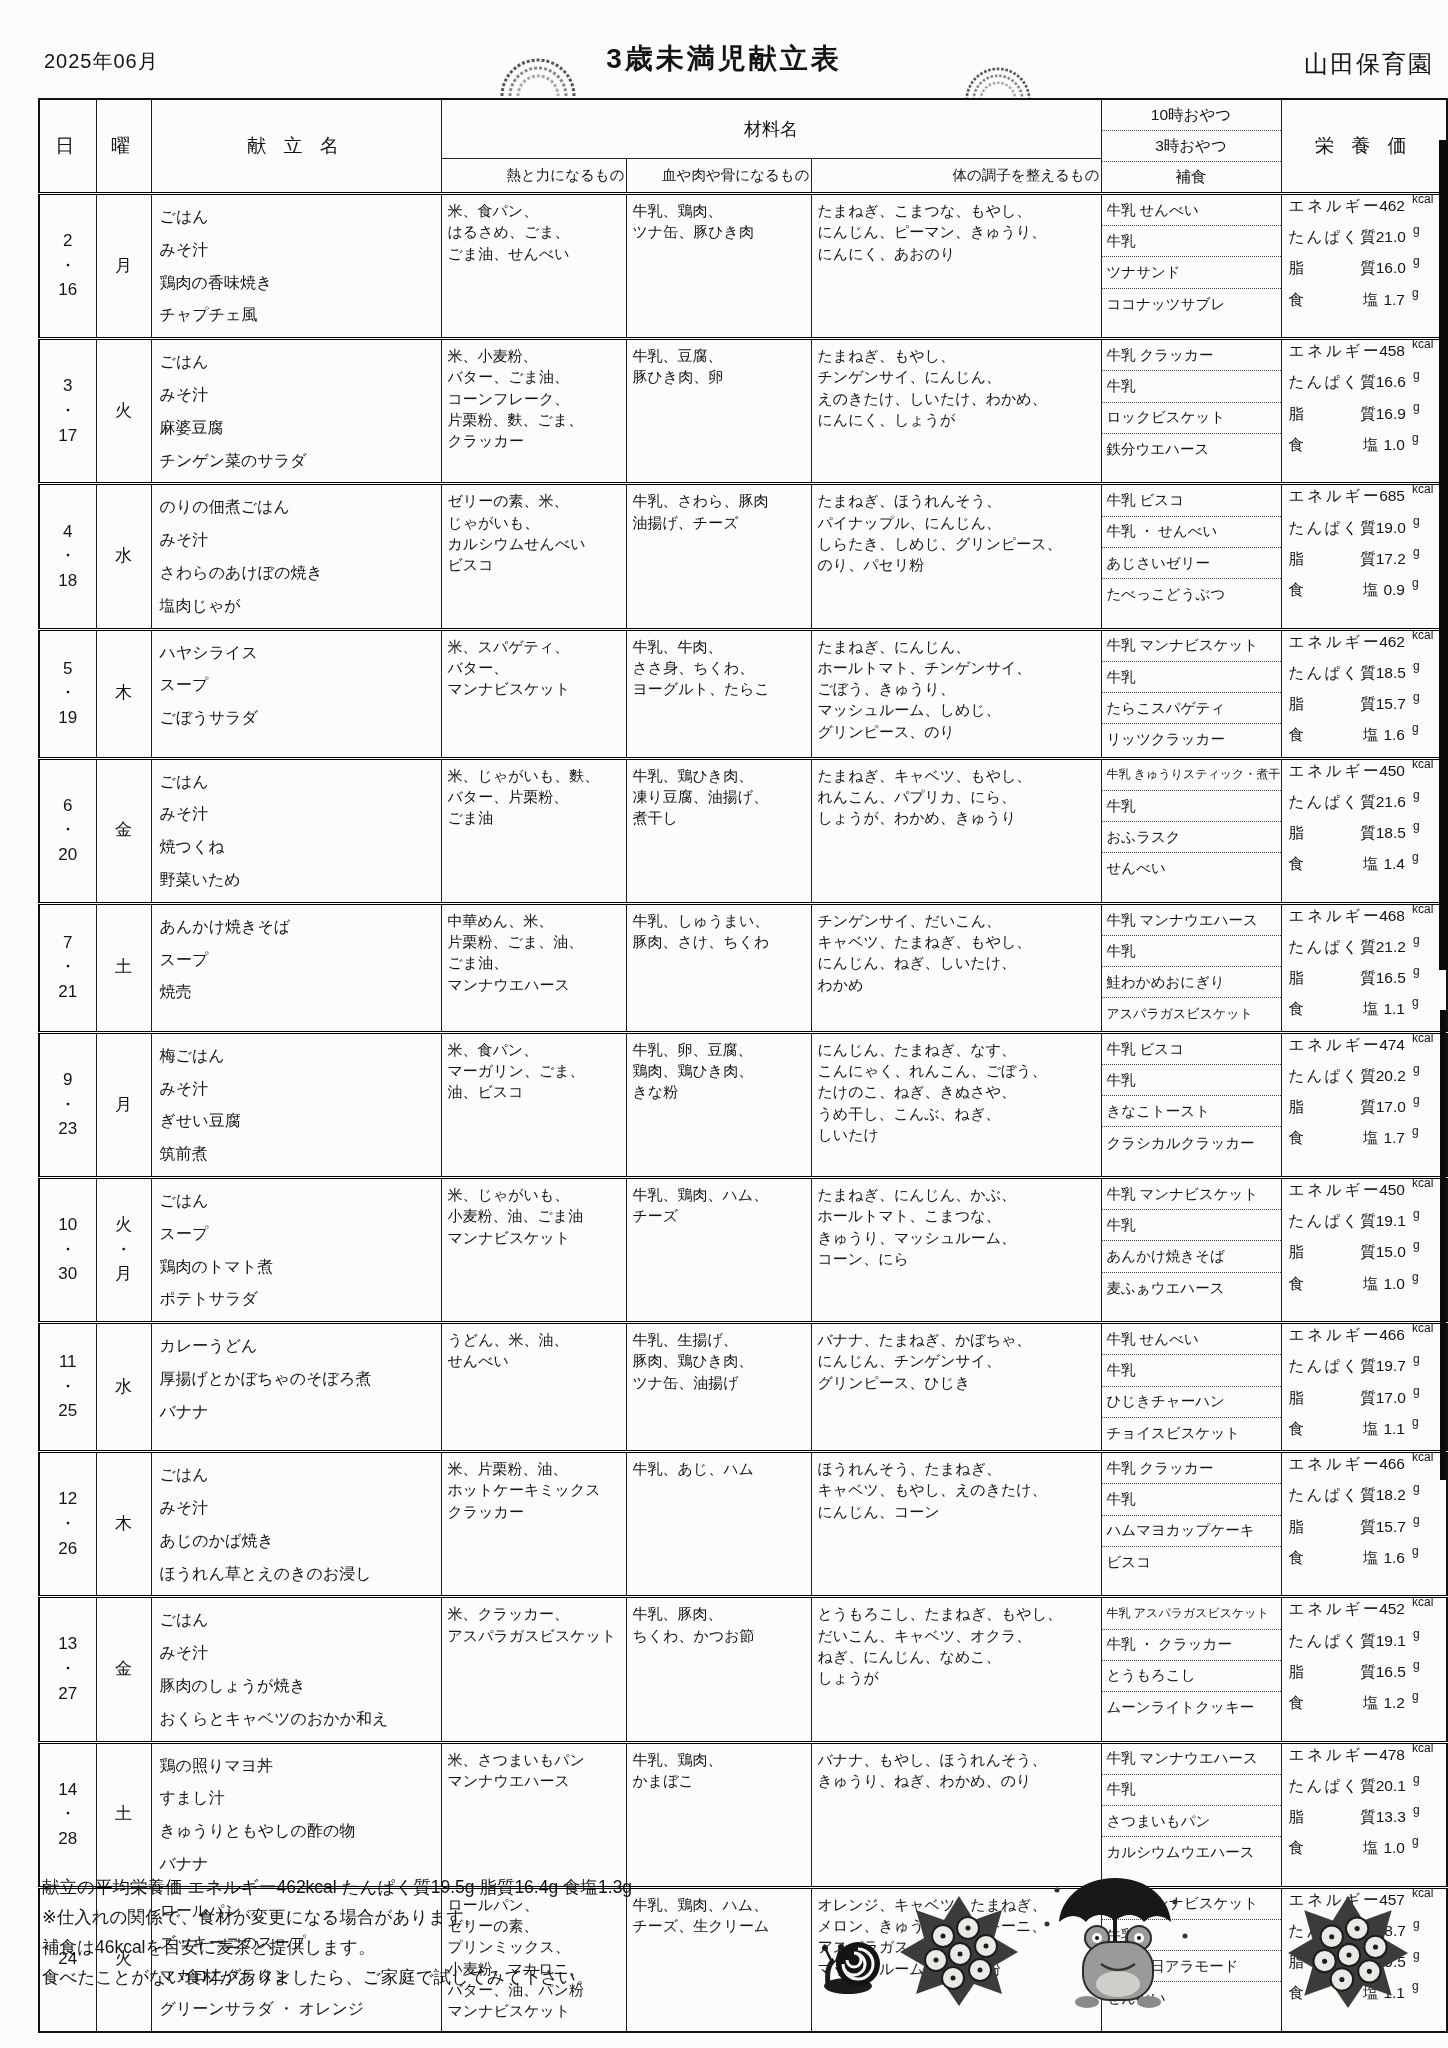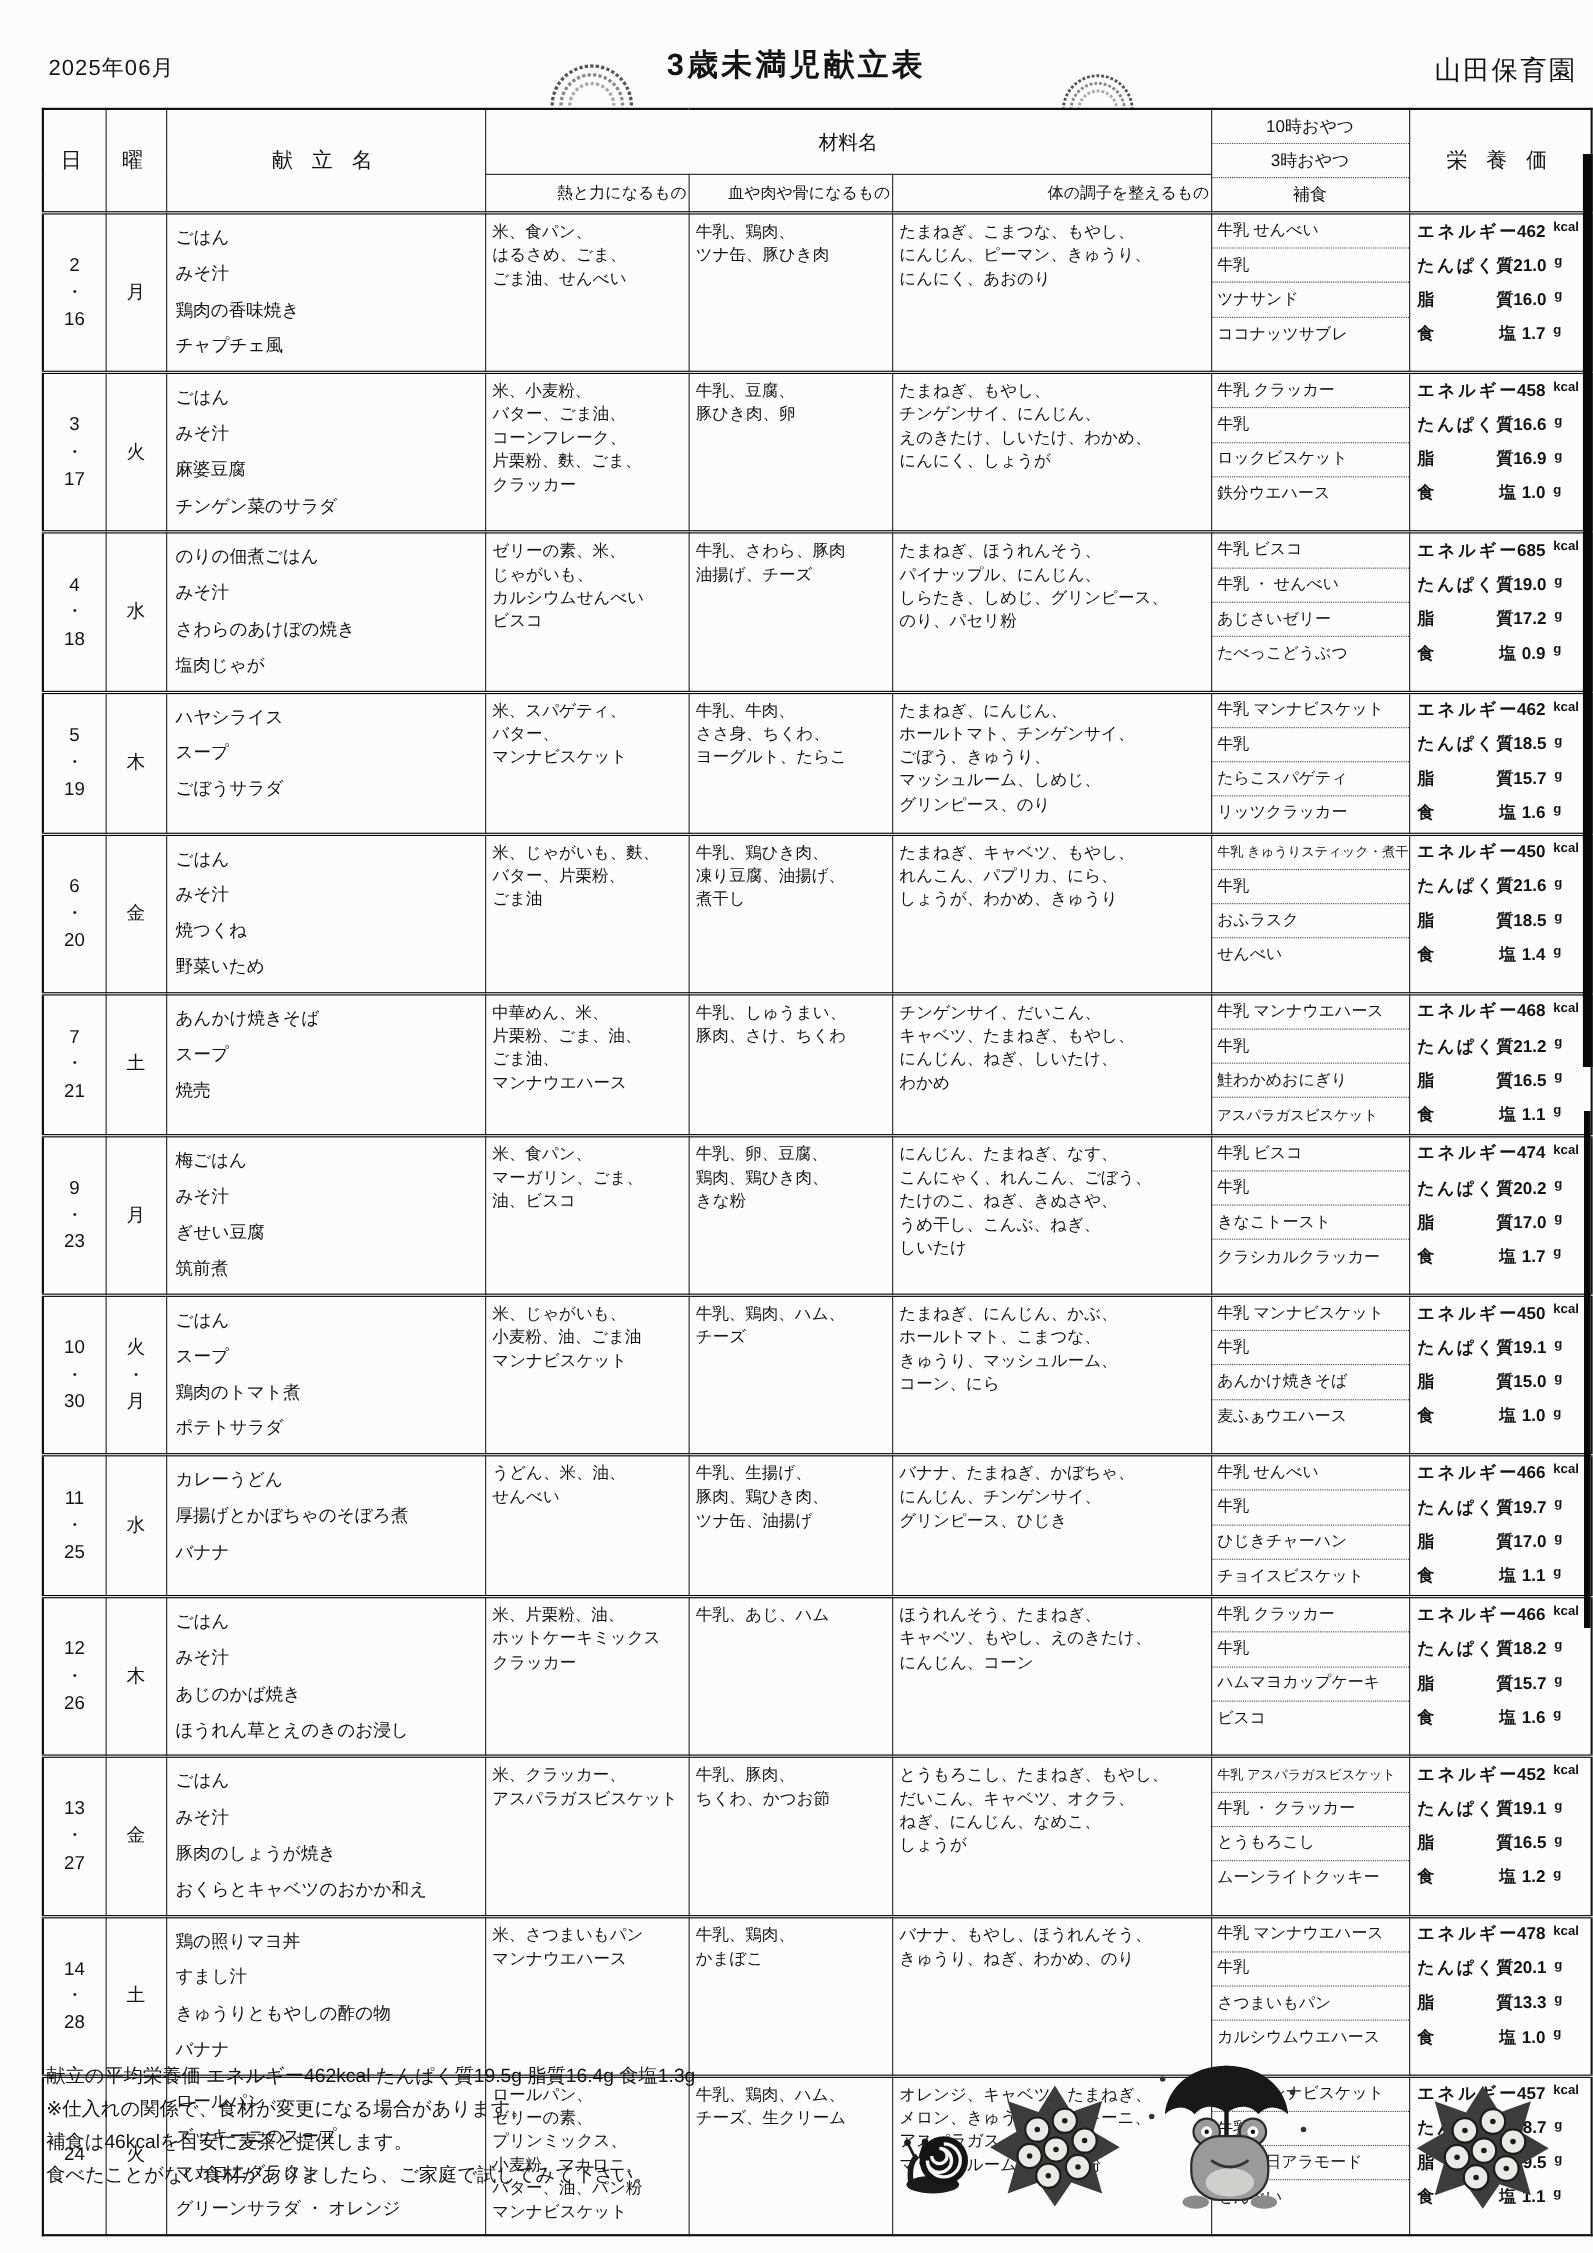--- a/index.html
+++ b/index.html
@@ -38,21 +38,21 @@
   td{font-size:15px;line-height:1.42;padding:5px 6px;}
   .pre{white-space:pre-line;}
   .c-day,.c-wd{text-align:center;vertical-align:middle;font-size:17px;line-height:1.45;padding:0;}
   .c-menu{font-size:16px;line-height:2.05;padding-left:8px;padding-top:6px;}
   .c-ing{font-size:15px;}
   .c-snk{padding:0;}
   .c-snk .srow{height:31.2px;display:flex;align-items:center;padding:0 5px;
     font-size:14.5px;white-space:nowrap;overflow:hidden;box-sizing:border-box;}
   .c-snk .srow:not(:last-child){border-bottom:1px dotted #444;}
   .c-nut{padding:0;}
-  .c-nut .nrow{height:31.2px;display:flex;align-items:center;box-sizing:border-box;padding:0 4px 0 7px;font-weight:bold;}
+  .c-nut .nrow{height:31.2px;display:flex;box-sizing:border-box;padding:0 4px 0 7px;}
   .nl{display:inline-block;width:90px;font-size:15.5px;text-align:justify;text-align-last:justify;}
   .nv{flex:1;text-align:right;font-size:15.5px;padding-right:7px;}
   .nu{width:30px;font-size:12px;transform:translateY(-4px);}
   
   .footer{position:absolute;left:42px;top:1872px;font-size:17.5px;line-height:1.72;}
   .footer div{white-space:pre-line;}
   
   .deco{position:absolute;}
   .snail{left:818px;top:1922px;}
   .flower1{left:898px;top:1892px;}

